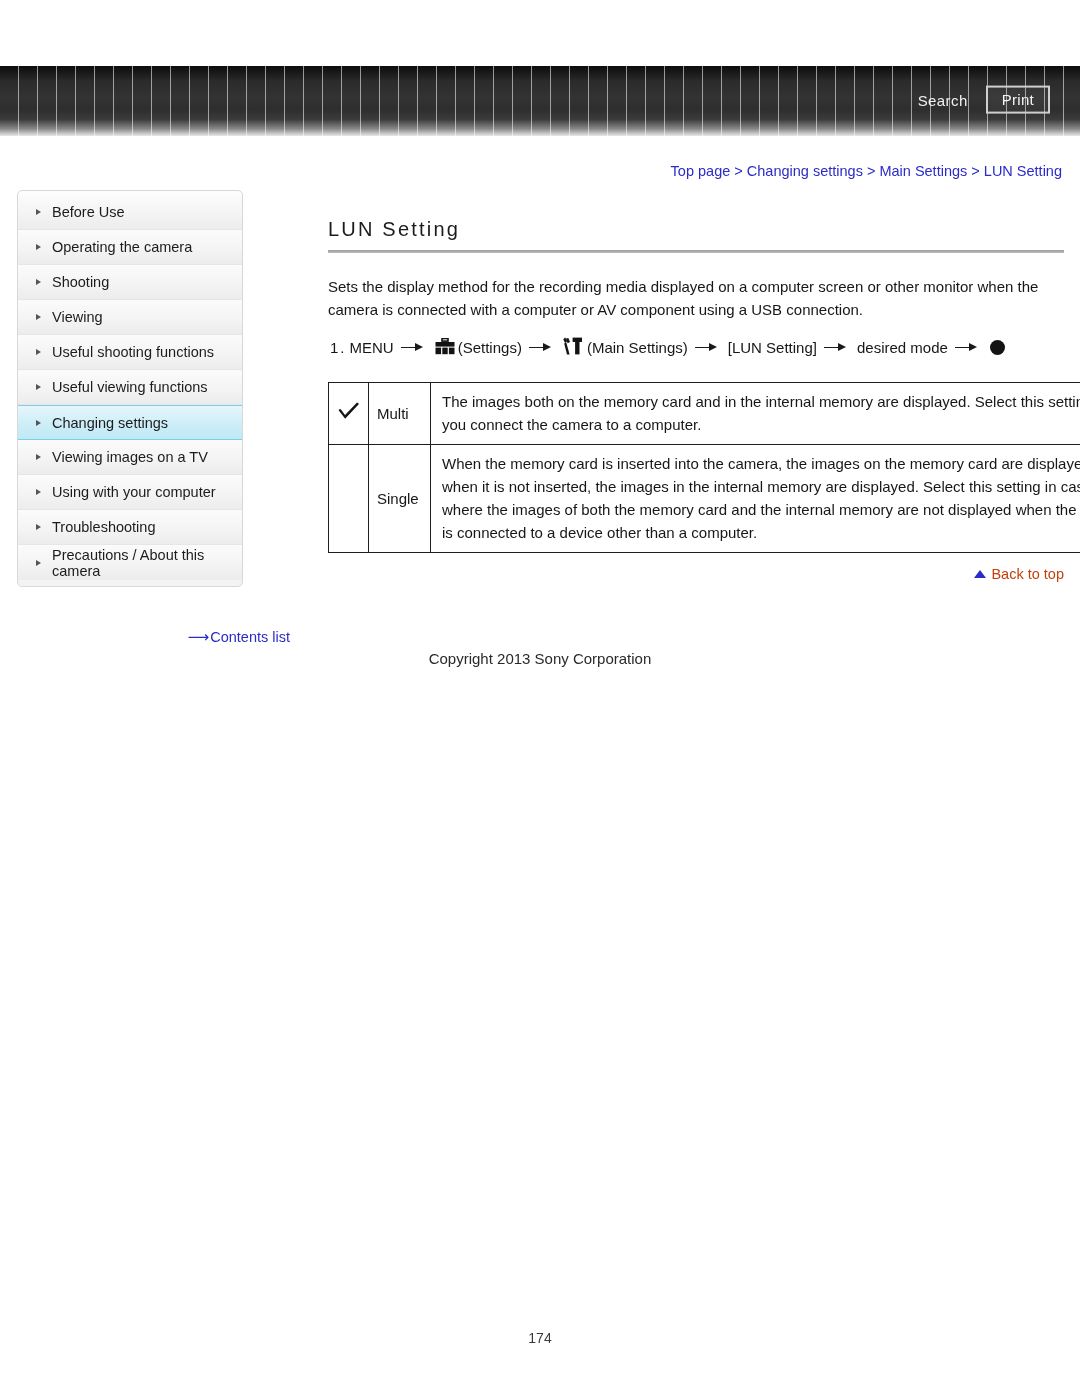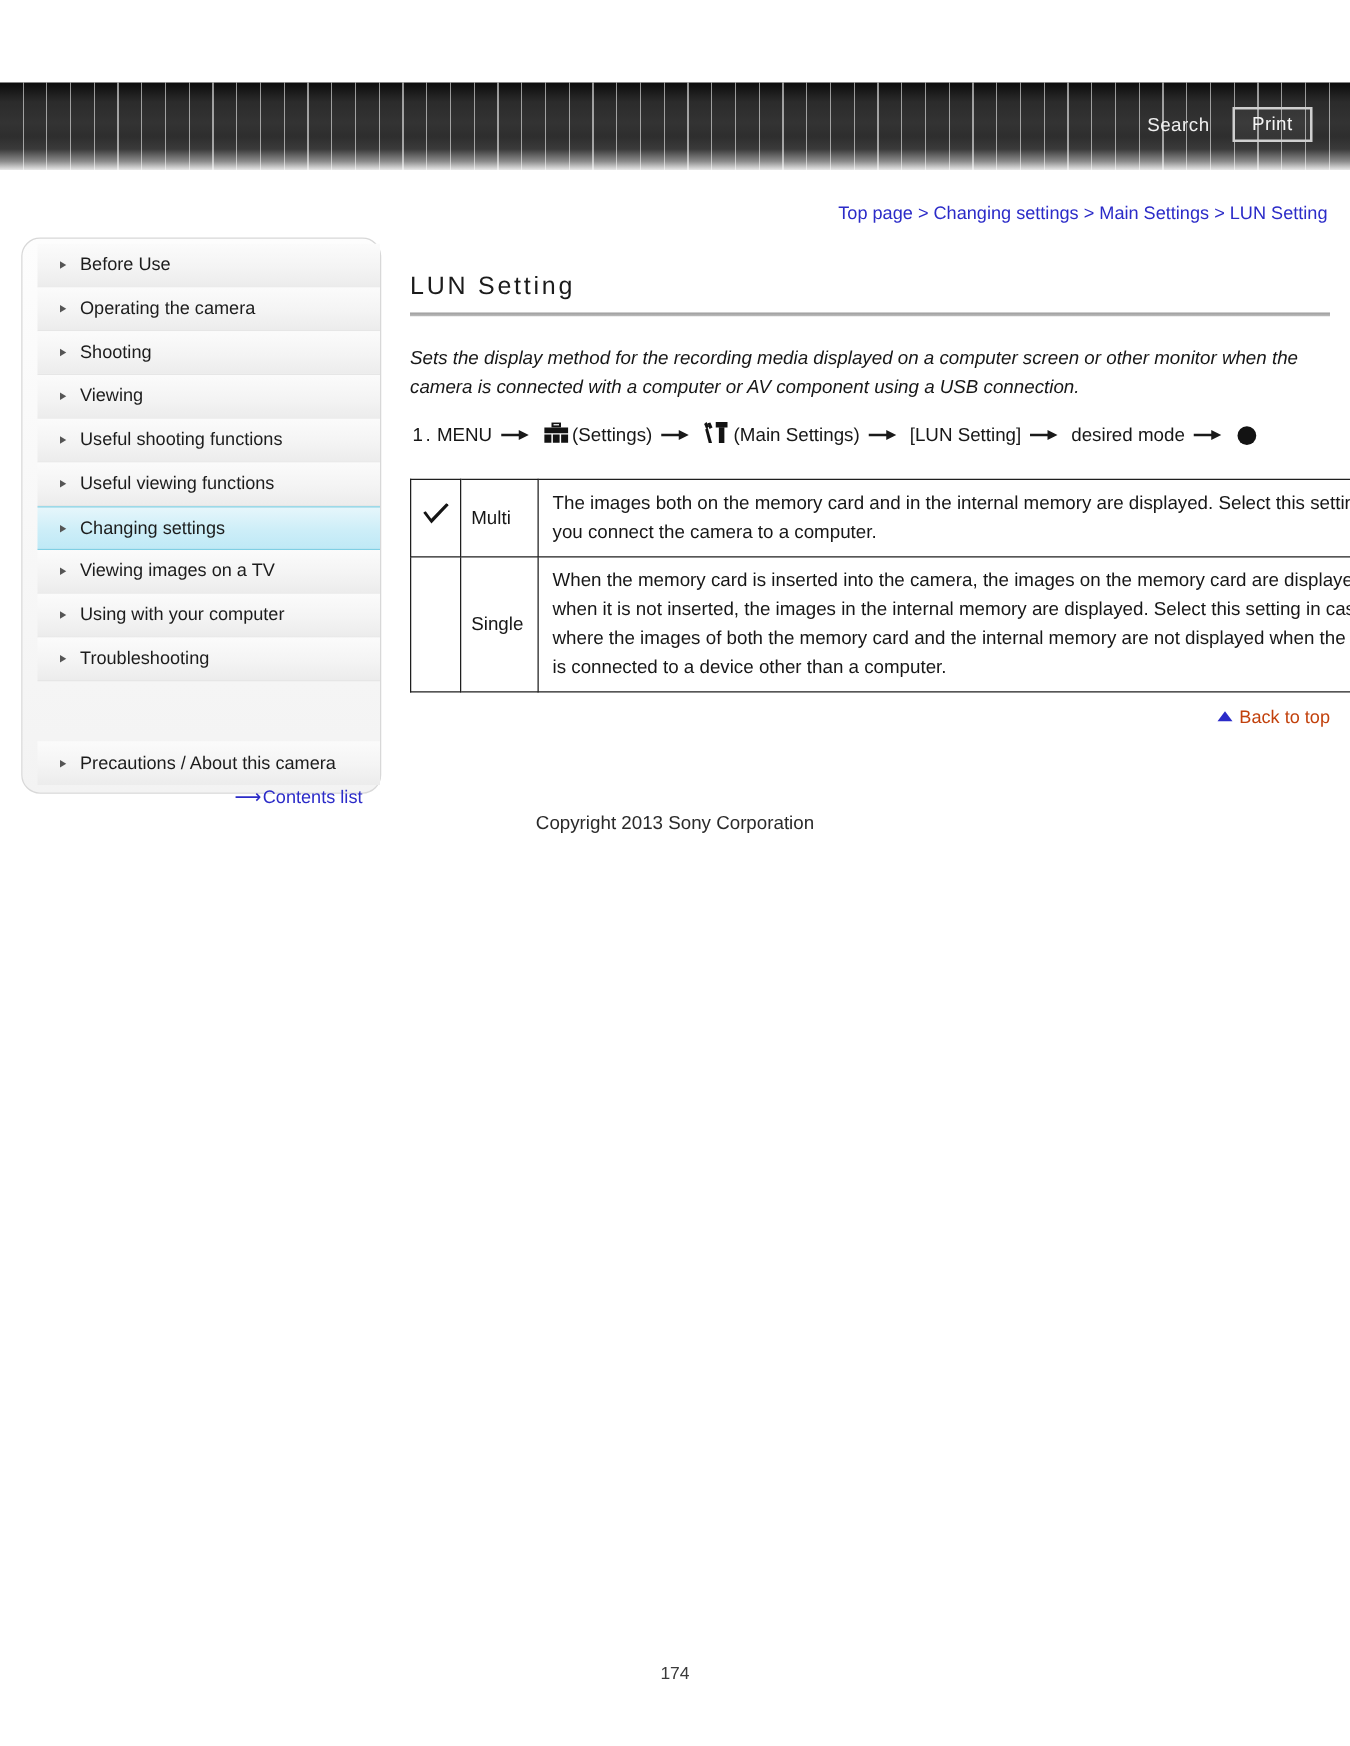--- a/index.html
+++ b/index.html
@@ -64,38 +64,38 @@
     font-size: 14.5px;
     color: #2b2bc8;
     white-space: nowrap;
   }
   .breadcrumb .sep { color: #2b2bc8; }
 
   
   .sidebar {
     position: absolute;
     left: 17px; top: 190px;
-    width: 288px;
+    width: 226px;
     background: linear-gradient(to bottom, #fdfdfd, #f3f3f3);
     border: 1px solid #d8d8d8;
-    border-radius: 15px;
-    padding: 4px 0 6px 12px;
+    border-radius: 5px;
+    padding: 4px 0 6px 0;
   }
   .nav-item {
     position: relative;
     height: 35px;
     display: flex;
     align-items: center;
     padding-left: 18px;
     font-size: 14.5px;
     color: #1c1c1c;
     border-bottom: 1px solid #e6e6e6;
     background: linear-gradient(to bottom, #fbfbfb 0%, #f4f4f4 55%, #ececec 100%);
   }
-  .nav-item:last-child { border-bottom: none; margin-top: 48px; }
+  .nav-item:last-child { border-bottom: none; }
   .nav-item.active {
     background: linear-gradient(to bottom, #e6f6fb 0%, #cdeef8 55%, #bfe9f6 100%);
     border-top: 1px solid #7fcfe4;
     border-bottom: 1px solid #7fcfe4;
   }
   .nav-arrow {
     width: 0; height: 0;
     border-left: 5px solid #555;
     border-top: 3.5px solid transparent;
     border-bottom: 3.5px solid transparent;
@@ -137,21 +137,20 @@
   .title-rule {
     height: 3px;
     background: linear-gradient(to bottom, #9b9b9b, #bdbdbd);
     margin-bottom: 22px;
   }
   .body-para {
     font-size: 15px;
     color: #171717;
     line-height: 23px;
     margin: 12px 0 16px 0;
-    font-style: italic;
   }
 
   
   .step-line {
     display: flex;
     align-items: center;
     font-size: 15px;
     color: #171717;
     flex-wrap: nowrap;
     margin: 0 0 24px 2px;

